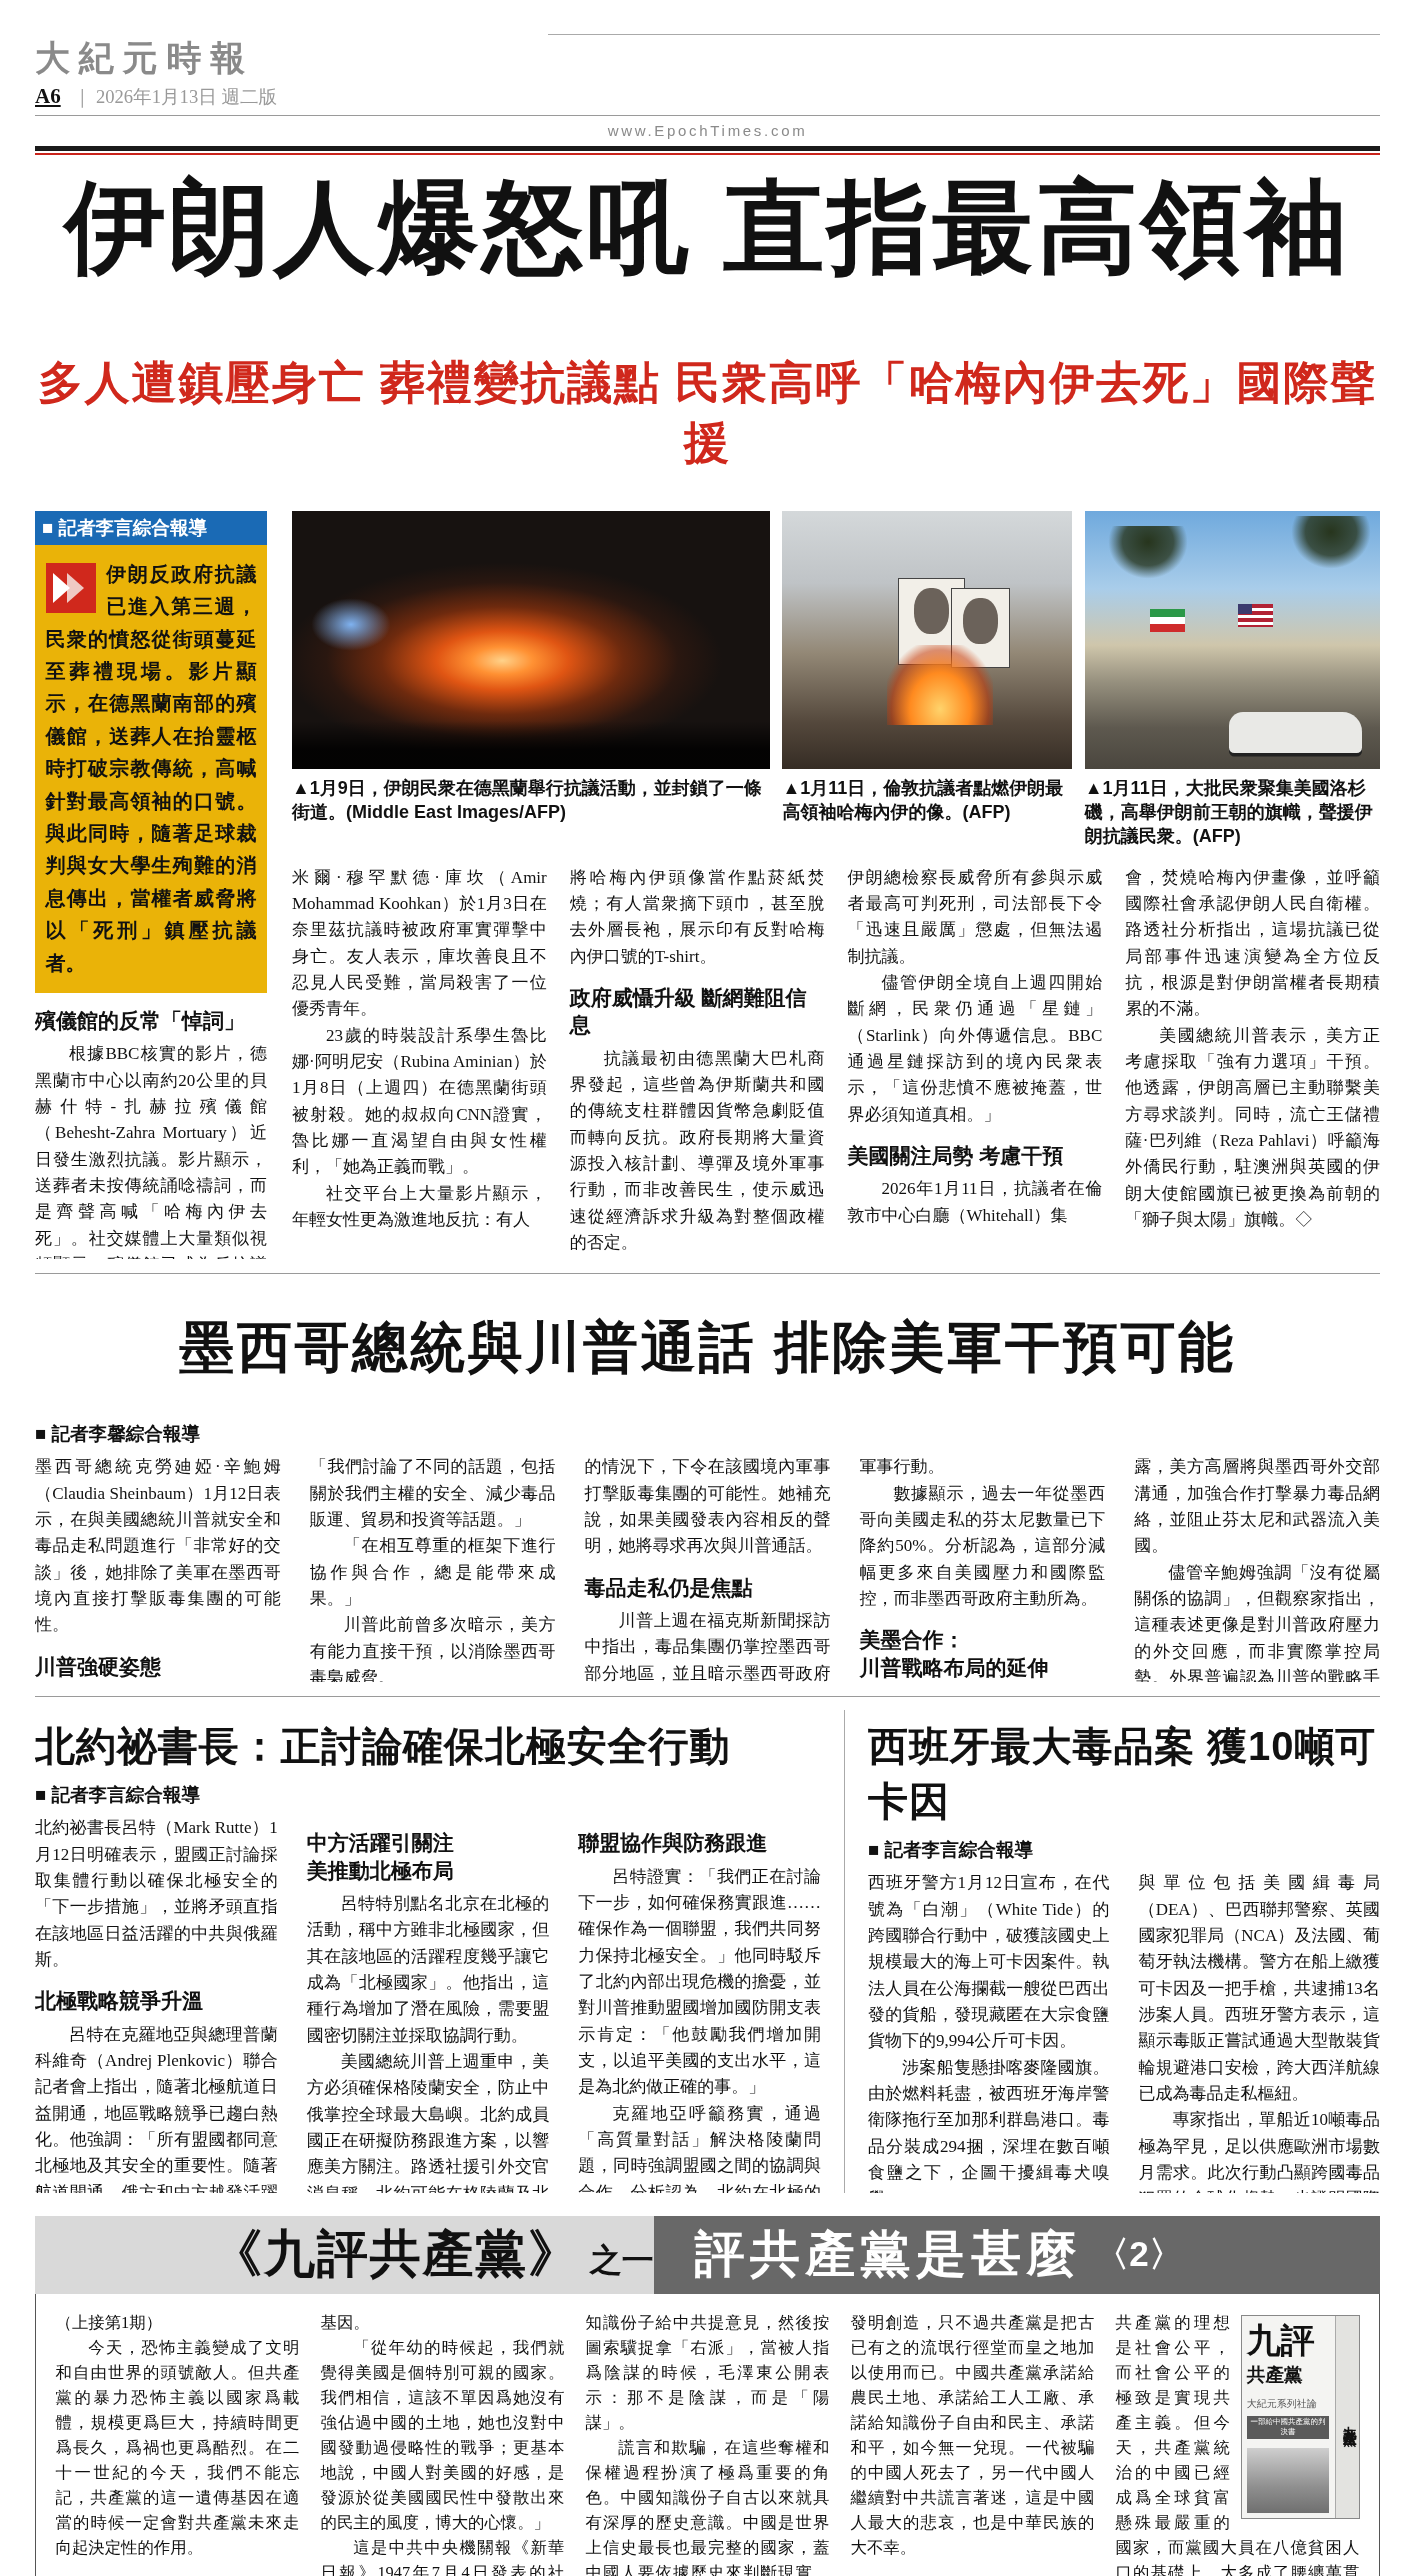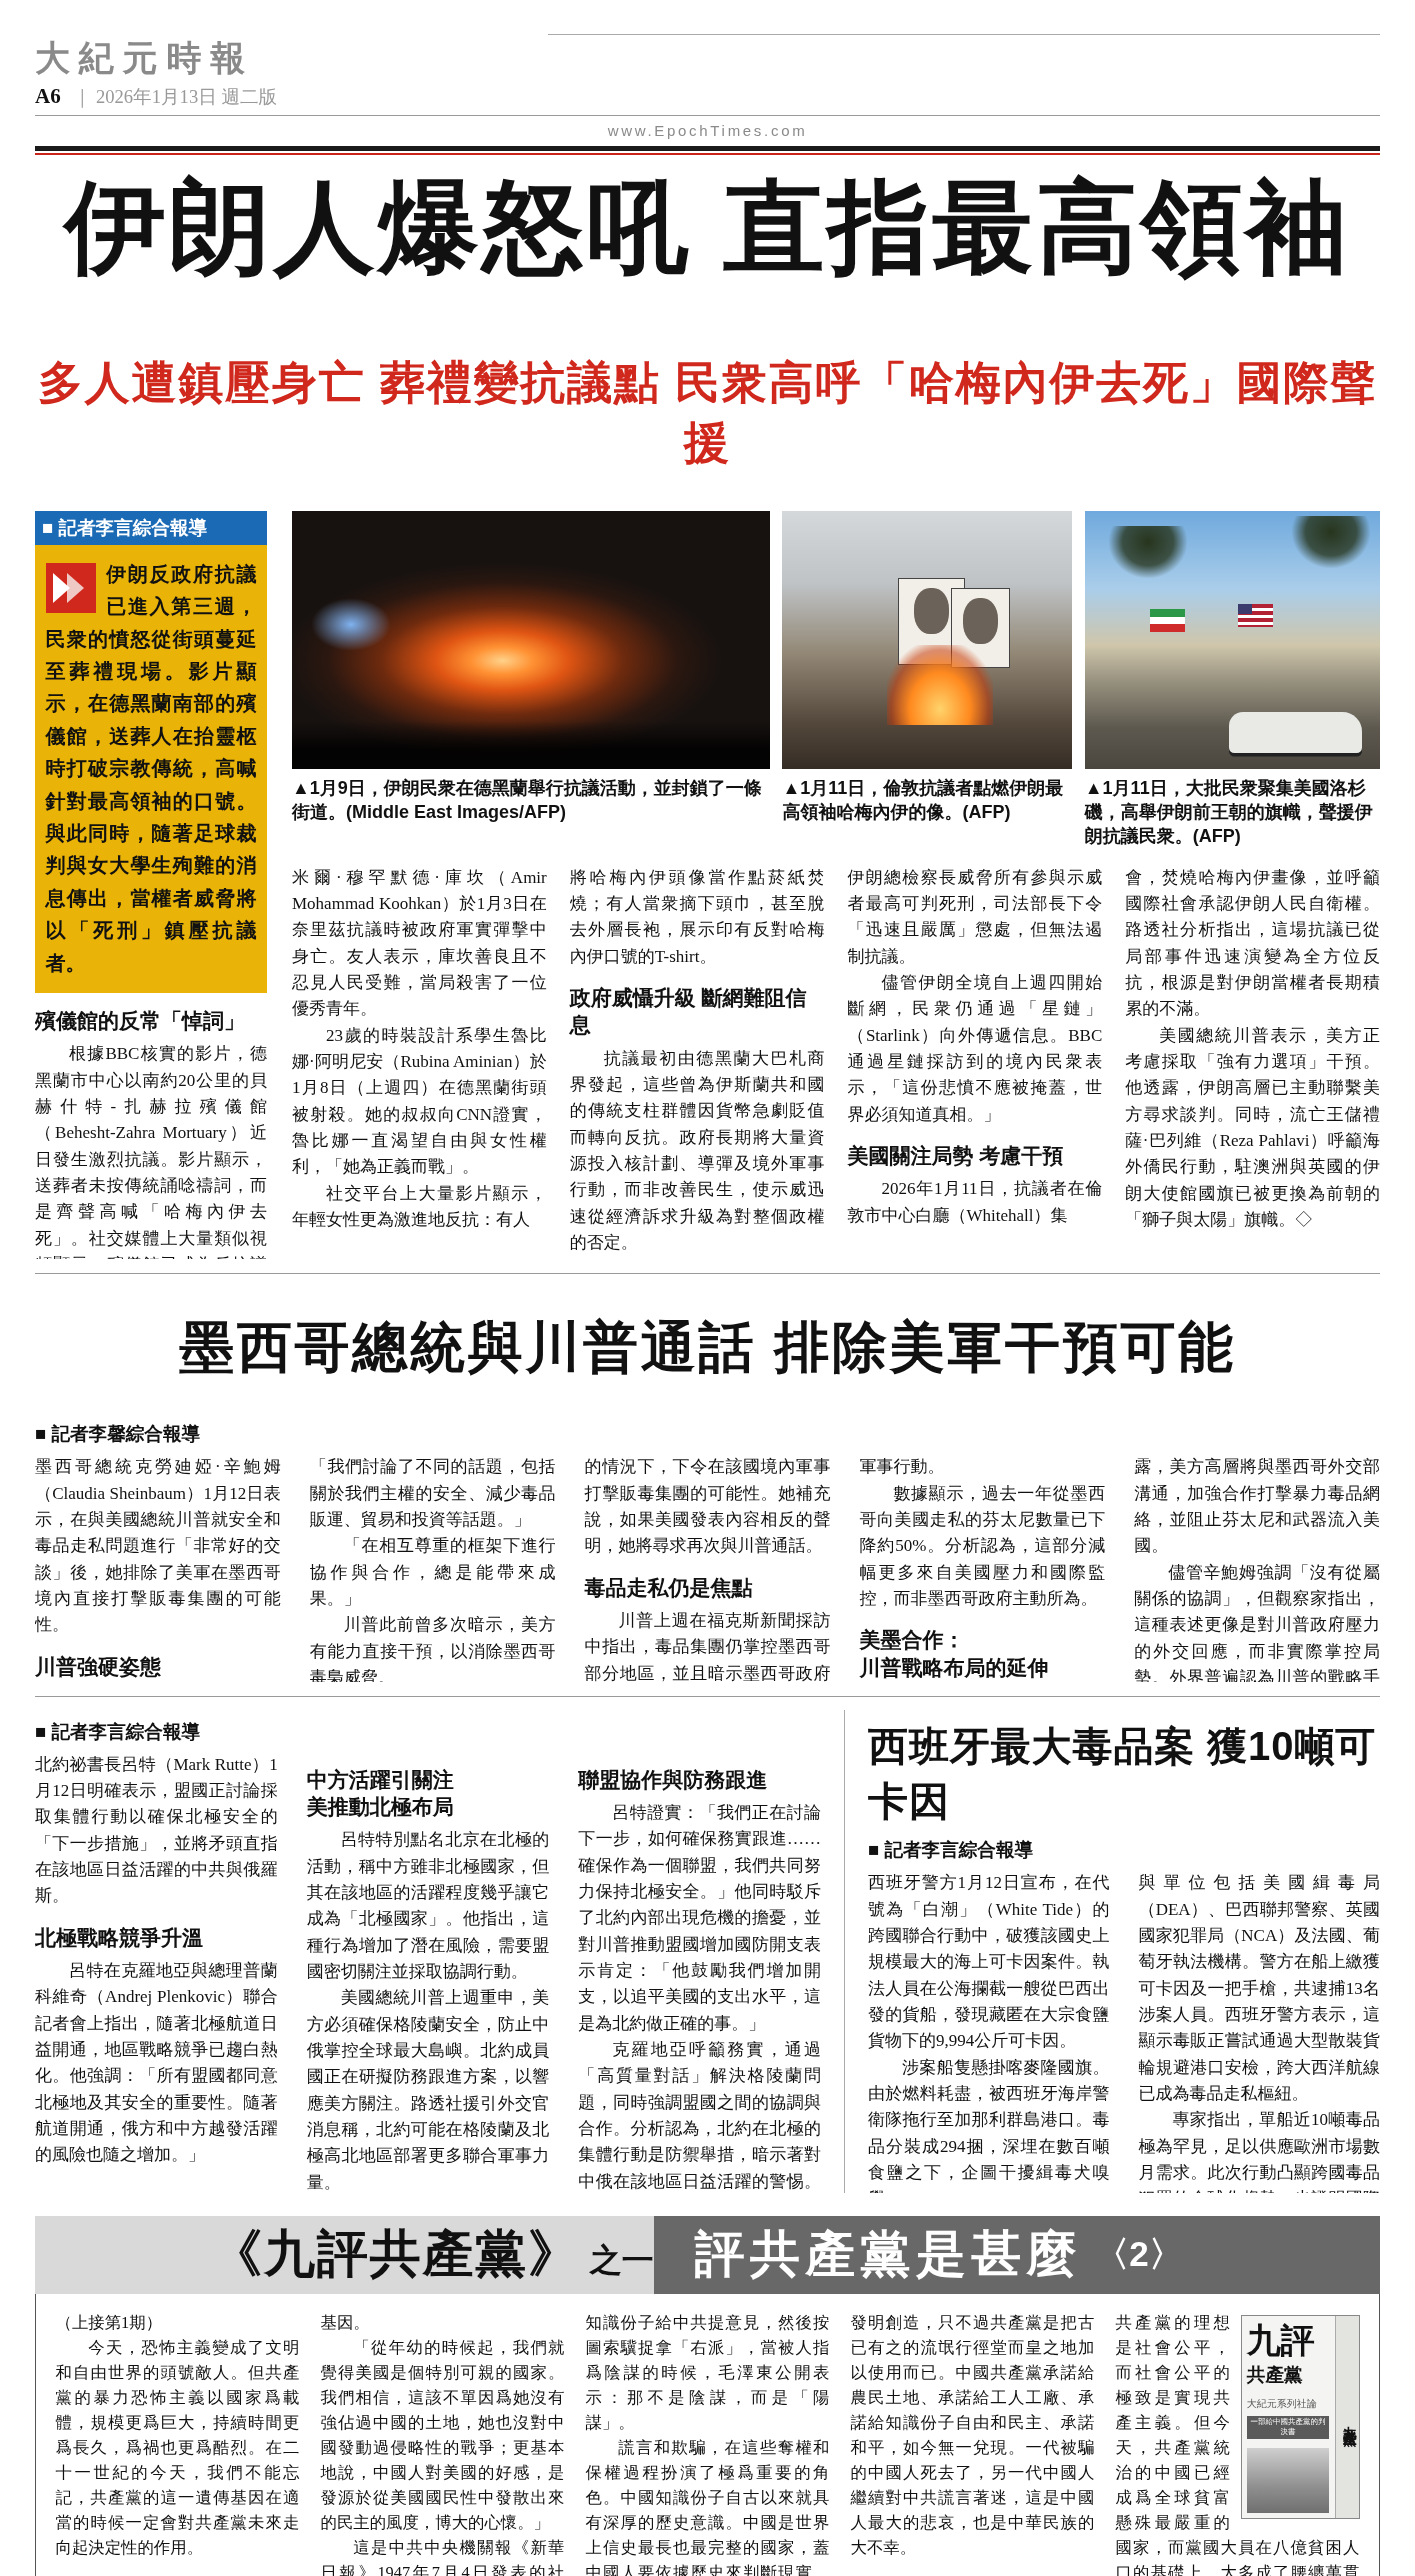--- a/index.html
+++ b/index.html
@@ -4,21 +4,21 @@
 <style>
   html,body{margin:0;padding:0;background:#fff;color:#111;}
   body{width:1415px;height:2576px;overflow:hidden;font-family:"Liberation Serif",serif;}
   .page{padding:0 35px;}
   
   .masthead{padding-top:34px;border-top:0;}
   .mast-row{display:flex;align-items:flex-end;}
   .mast-left{width:372px;}
   .paper-logo{font-family:"Liberation Sans",sans-serif;font-weight:bold;font-size:35px;color:#8a8a8a;letter-spacing:8.8px;line-height:1.05;}
   .pageline{margin-top:7px;font-size:18.6px;color:#999;}
-  .pageline .pgno{color:#111;font-weight:bold;font-size:21px;margin-right:12.4px;}
+  .pageline .pgno{color:#111;font-weight:bold;font-size:21px;margin-right:12.4px;text-decoration:underline;}
   .mast-center{flex:1;text-align:center;}
   .section-title{display:inline-block;font-family:"Liberation Sans",sans-serif;font-weight:bold;font-size:50px;letter-spacing:23px;color:#1a1a1a;padding:0 8.8px 3.5px 32px;}
   .rule-above-title{border-top:0.9px solid #aaa;margin-left:513px;margin-bottom:5.3px;}
   .mast-right{width:372px;}
   .thin-rule{border-top:0.9px solid #9a9a9a;margin-top:5.3px;}
   .site-url{text-align:center;font-family:"Liberation Sans",sans-serif;font-size:15px;color:#8a8a8a;letter-spacing:2.7px;padding:5.3px 0 7px;}
   .heavy-rule{height:5.3px;background:#1a1a1a;}
   .red-rule{height:1.8px;background:#c9241b;margin-top:1.8px;}
   
   .main-headline{font-family:"Liberation Sans",sans-serif;font-weight:bold;font-size:101px;line-height:1.16;text-align:center;letter-spacing:3.5px;margin-top:14px;}
@@ -219,20 +219,21 @@
           <p class="pc">露，美方高層將與墨西哥外交部溝通，加強合作打擊暴力毒品網絡，並阻止芬太尼和武器流入美國。</p>
           <p class="p">儘管辛鮑姆強調「沒有從屬關係的協調」，但觀察家指出，這種表述更像是對川普政府壓力的外交回應，而非實際掌控局勢。外界普遍認為川普的戰略手腕是讓美國在西半球的主導地位進一步鞏固。◇</p>
         </div>
     </div>
   </section>
 
   <div class="rule"></div>
 
   <div class="row34">
     <section class="nato">
+      <h1 class="h34">北約祕書長：正討論確保北極安全行動</h1>
       <div class="byline">■ 記者李言綜合報導</div>
       <div class="cols">
         <div class="col">
             <p class="pc">北約祕書長呂特（Mark Rutte）1月12日明確表示，盟國正討論採取集體行動以確保北極安全的「下一步措施」，並將矛頭直指在該地區日益活躍的中共與俄羅斯。</p>
             <h4 class="colsub">北極戰略競爭升溫</h4>
             <p class="p">呂特在克羅地亞與總理普蘭科維奇（Andrej Plenkovic）聯合記者會上指出，隨著北極航道日益開通，地區戰略競爭已趨白熱化。他強調：「所有盟國都同意北極地及其安全的重要性。隨著航道開通，俄方和中方越發活躍的風險也隨之增加。」</p>
           </div>
         <div class="col">
             <h4 class="colsub">中方活躍引關注
 美推動北極布局</h4>

